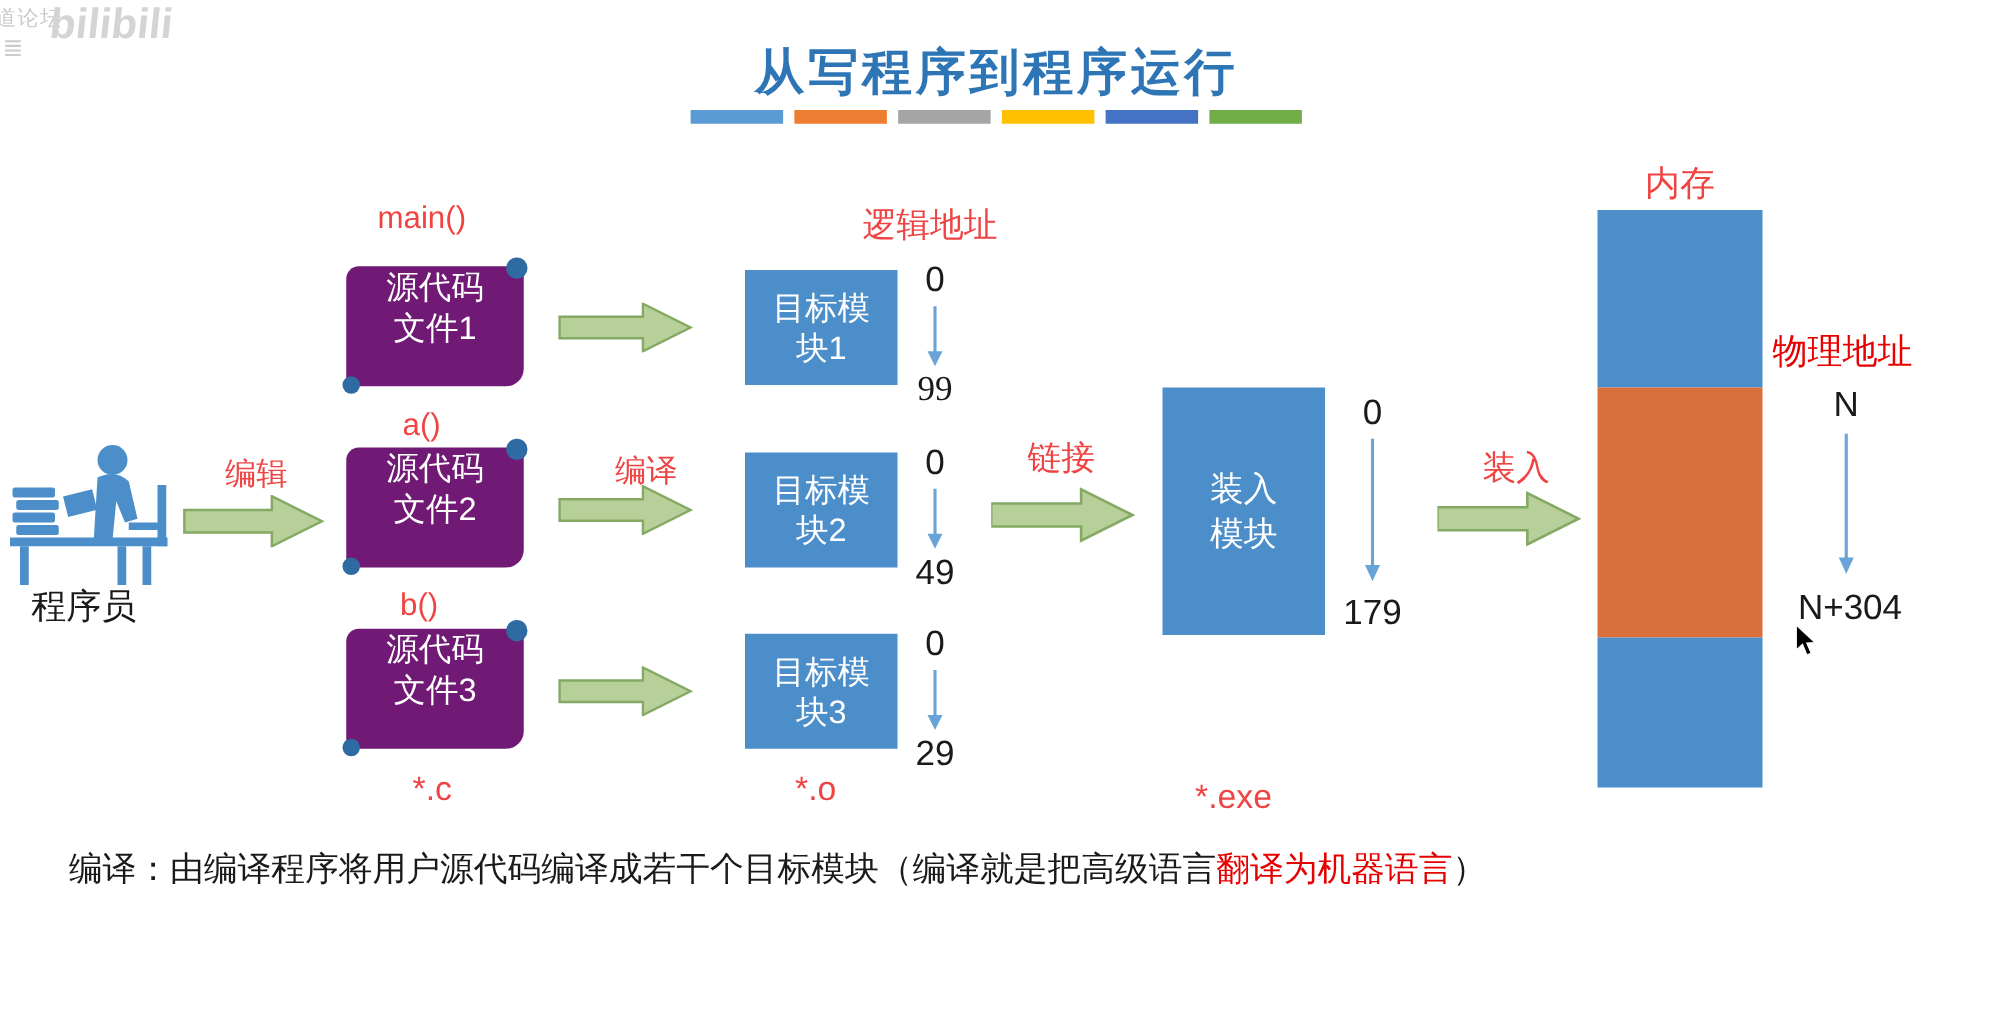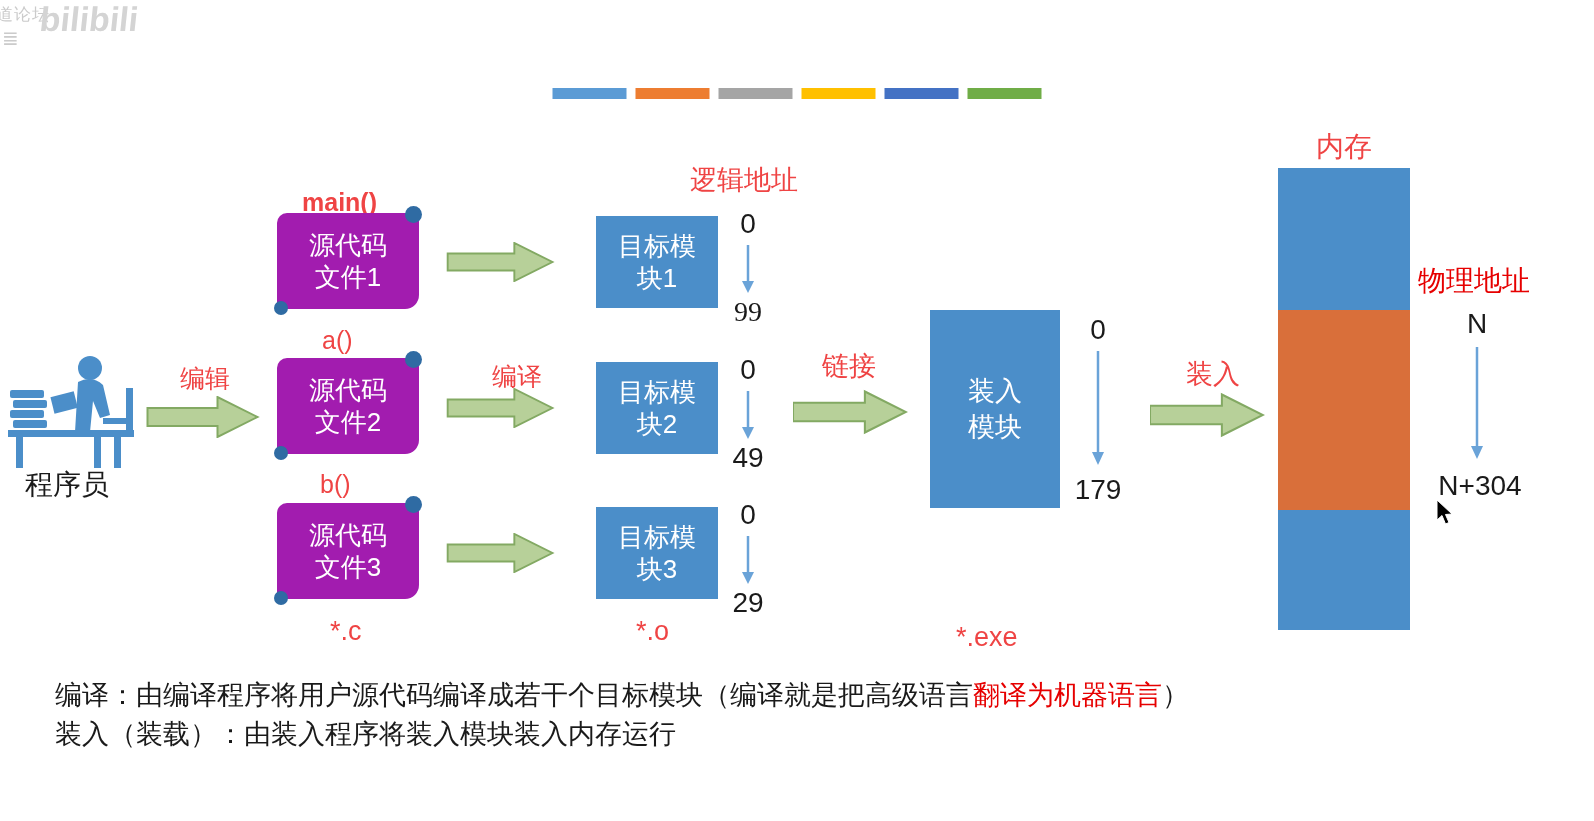--- a/index.html
+++ b/index.html
@@ -27,23 +27,23 @@
   .bars span:nth-child(4){background:#ffc000;}
   .bars span:nth-child(5){background:#4472c4;}
   .bars span:nth-child(6){background:#70ad47;}
 
   .lbl { font-size:27px; color:#ef4444; white-space:nowrap; }
   .lbl-sm { font-size:25px; }
   .red { color:#e60000; }
   .num { font-size:28px; text-align:center; }
 
   .scroll {
-    width:142px; height:96px; background:#a21caf;
+    width:142px; height:96px; background:#701a75;
     border-radius:10px 5px 14px 5px;
-    display:flex; align-items:center; justify-content:center;
+    display:flex; align-items:flex-start; justify-content:center;
   }
   .curl-tr { position:absolute; top:-7px; right:-3px; width:17px; height:17px; border-radius:50%; background:#2f6ba3; }
   .curl-bl { position:absolute; bottom:-6px; left:-3px; width:14px; height:14px; border-radius:50%; background:#2f6ba3; }
   .scroll-text, .module-text { color:#fff; font-size:26px; line-height:1.25; text-align:center; white-space:pre-line; }
 
   .module {
     width:122px; height:92px; background:#4b8ec9;
     display:flex; align-items:center; justify-content:center;
   }
   .loadmod {
@@ -61,20 +61,21 @@
 </style>
 </head>
 <body>
 
 <div class="canvas">
 
   <div class="abs wm wm-forum">道论坛</div>
   <div class="abs wm wm-glyph">≣</div>
   <div class="abs wm wm-logo">bilibili</div>
 
+  <div class="abs title">从写程序到程序运行</div>
   <div class="abs bars">
     <span></span>
     <span></span>
     <span></span>
     <span></span>
     <span></span>
     <span></span>
   </div>
 
   <svg class="abs" style="left:8px; top:330px;" width="135" height="138" viewBox="0 0 135 138">
@@ -94,21 +95,21 @@
       <rect x="86" y="107" width="7" height="31"></rect>
     </g>
   </svg>
   <div class="abs num" style="left:12px; top:466px; width:110px;">程序员</div>
 
   <div class="abs lbl lbl-sm" style="left:180px; top:362px;">编辑</div>
   <svg class="abs" style="left:146px; top:396px;" width="115" height="42" viewBox="0 0 112 42">
     <polygon points="0,12 70,12 70,1 110,21 70,41 70,30 0,30" fill="#b7d099" stroke="#83a963" stroke-width="2"></polygon>
   </svg>
 
-  <div class="abs lbl lbl-sm" style="left:302px; top:188px;font-weight:bold;">main()</div>
+  <div class="abs lbl lbl-sm" style="left:302px; top:160px;">main()</div>
   <div class="abs lbl lbl-sm" style="left:322px; top:326px;">a()</div>
   <div class="abs lbl lbl-sm" style="left:320px; top:470px;">b()</div>
 
   <div class="abs scroll" style="left:277px; top:213px;">
     <span class="curl-tr"></span>
     <span class="curl-bl"></span>
     <span class="scroll-text">源代码
 文件1</span>
   </div>
   <div class="abs scroll" style="left:277px; top:358px;">
@@ -209,16 +210,15 @@
       <polygon points="5,100 17,100 11,113" fill="#6aa3d8"></polygon>
   </svg>
   <div class="abs num" style="left:1434px; top:470px; width:92px;">N+304</div>
 
   <svg class="abs" style="left:1436px; top:500px;" width="22" height="26" viewBox="0 0 22 26">
     <polygon points="1,0 1,20 6,15.5 9.5,24 13,22.5 9.5,14.5 16,14" fill="#000" stroke="#fff" stroke-width="1"></polygon>
   </svg>
 
   <div class="abs notes">
     <p><span>编译：由编译程序将用户源代码编译成若干个目标模块（编译就是把高级语言</span><span class="red">翻译为机器语言</span><span>）</span></p>
-    <p>装入（装载）：由装入程序将装入模块装入内存运行</p>
   </div>
 
 </div>
 
 </body></html>

